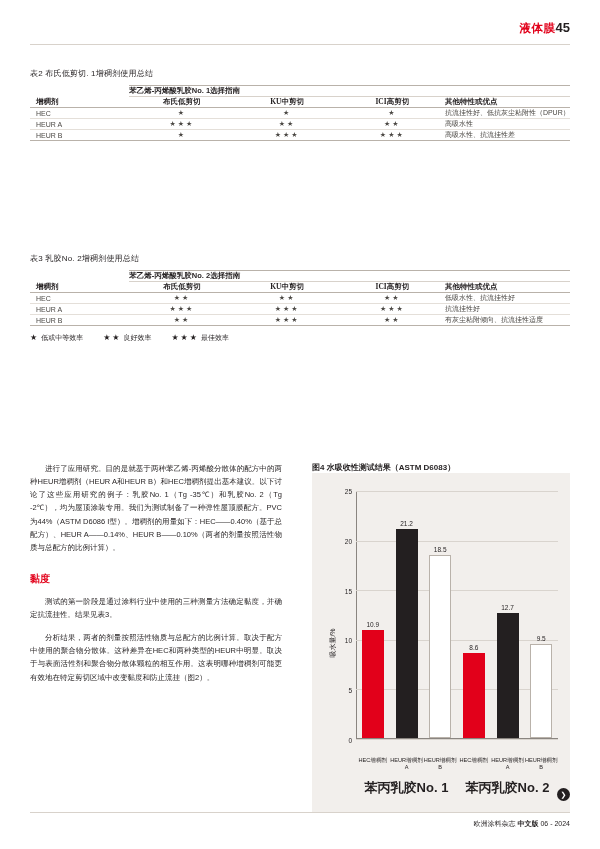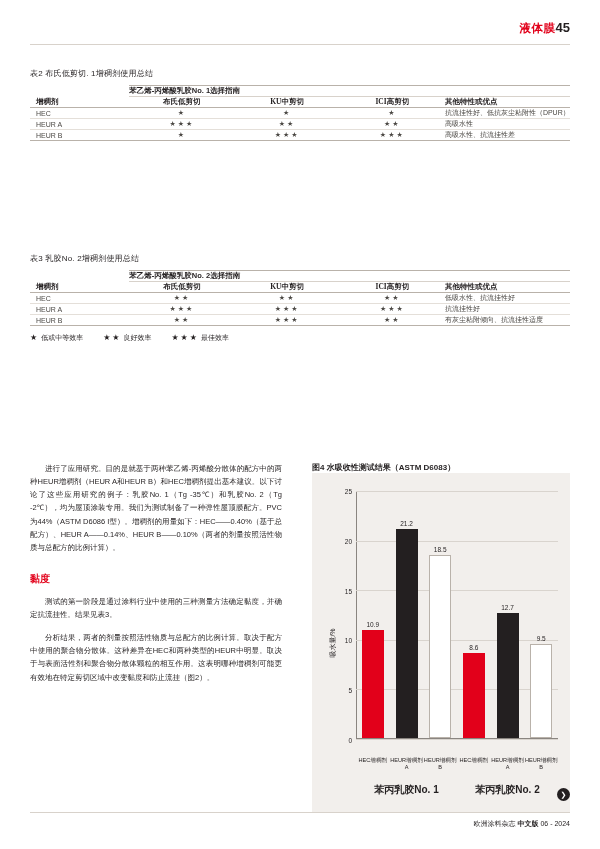--- a/index.html
+++ b/index.html
@@ -233,21 +233,21 @@
   }
   .grouplabels {
     position: absolute;
     left: 44px; right: 12px;
     bottom: 16px;
     display: flex;
   }
   .glab {
     flex: 1;
     text-align: center;
-    font-size: 10px;
+    font-size: 13px;
     font-weight: bold;
     color: #231f20;
   }
 
   
   .footer-rule {
     position: absolute;
     left: 30px; right: 30px;
     bottom: 36px;
     height: 1px;

